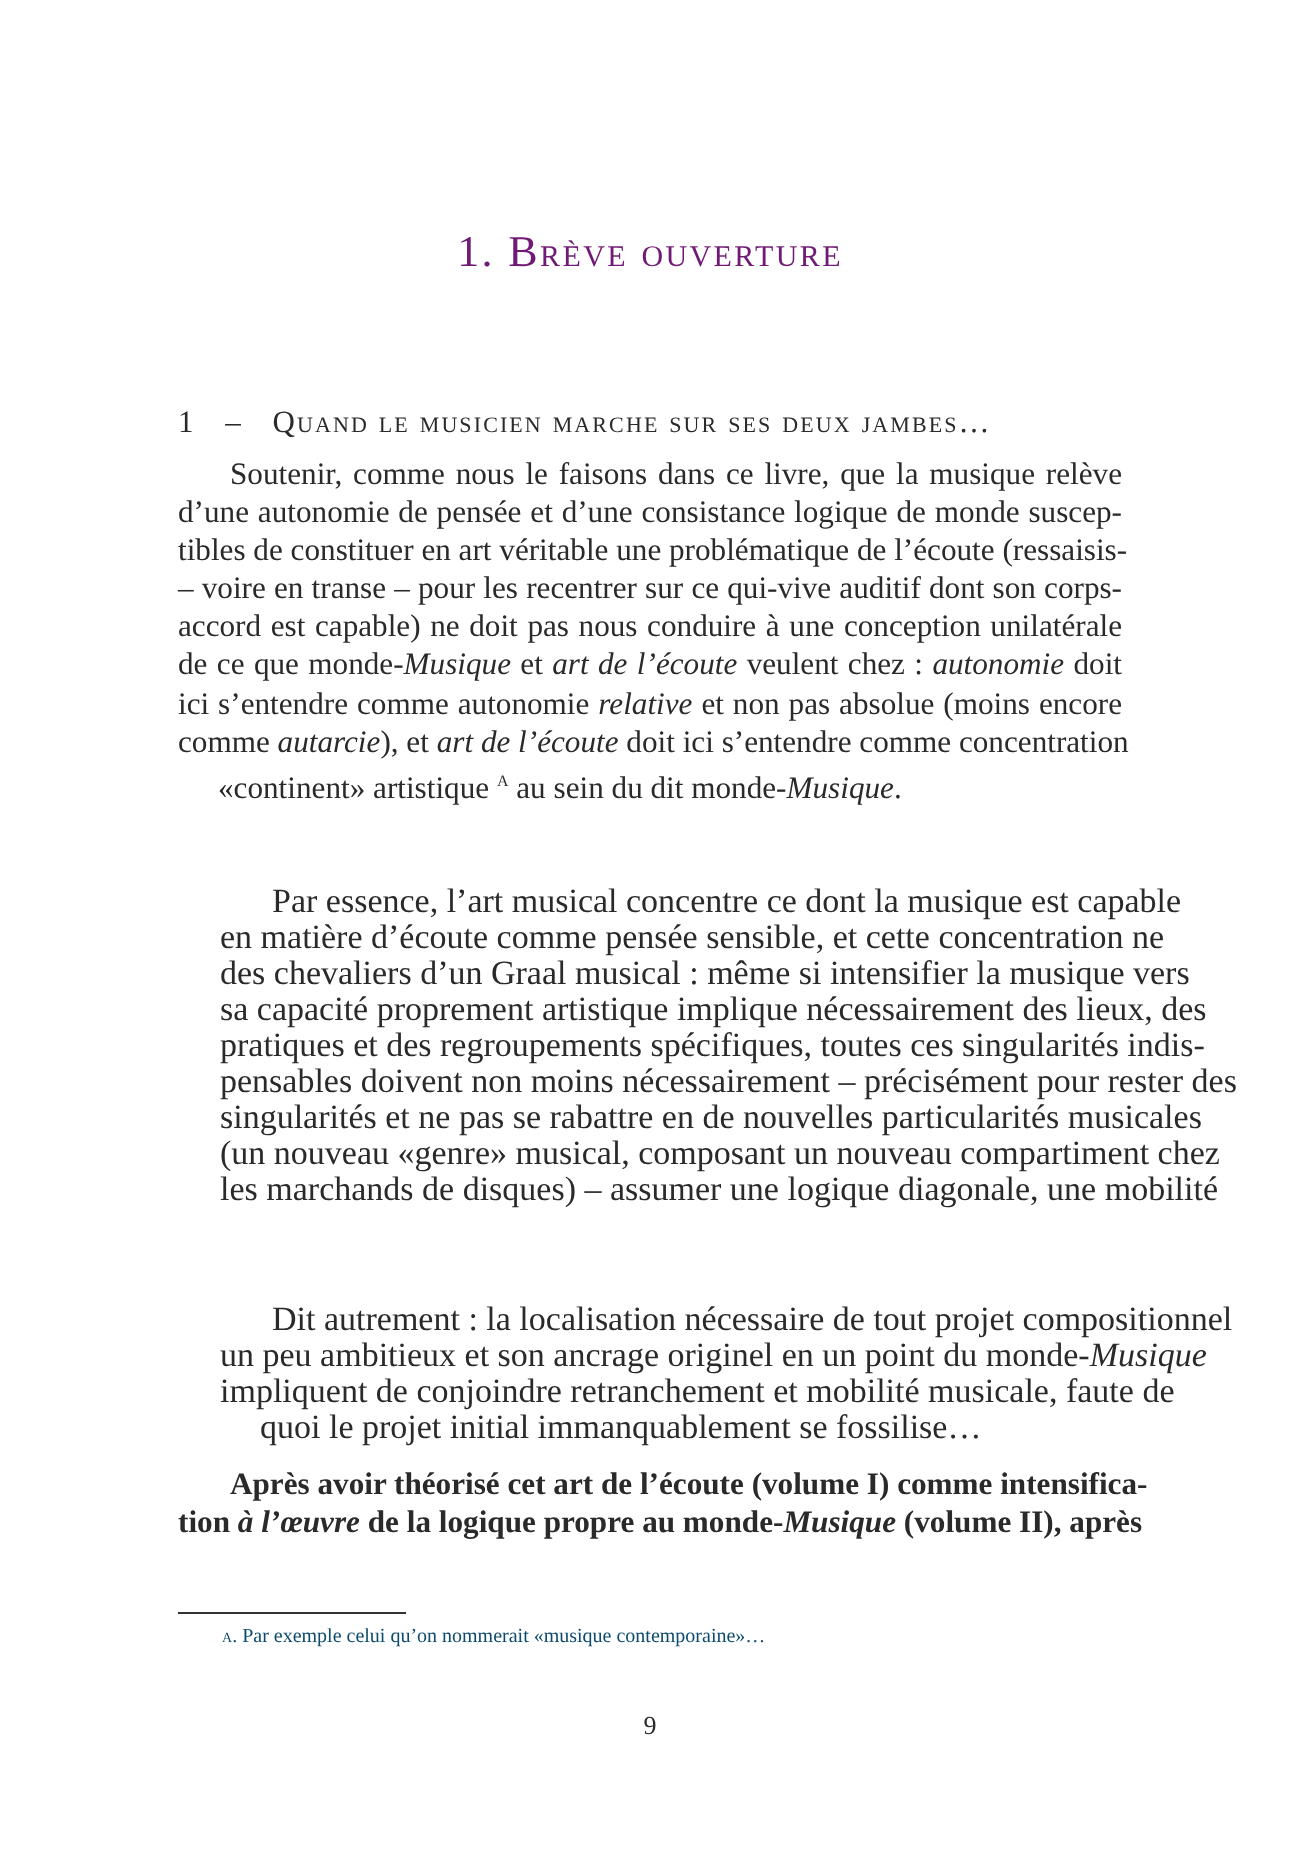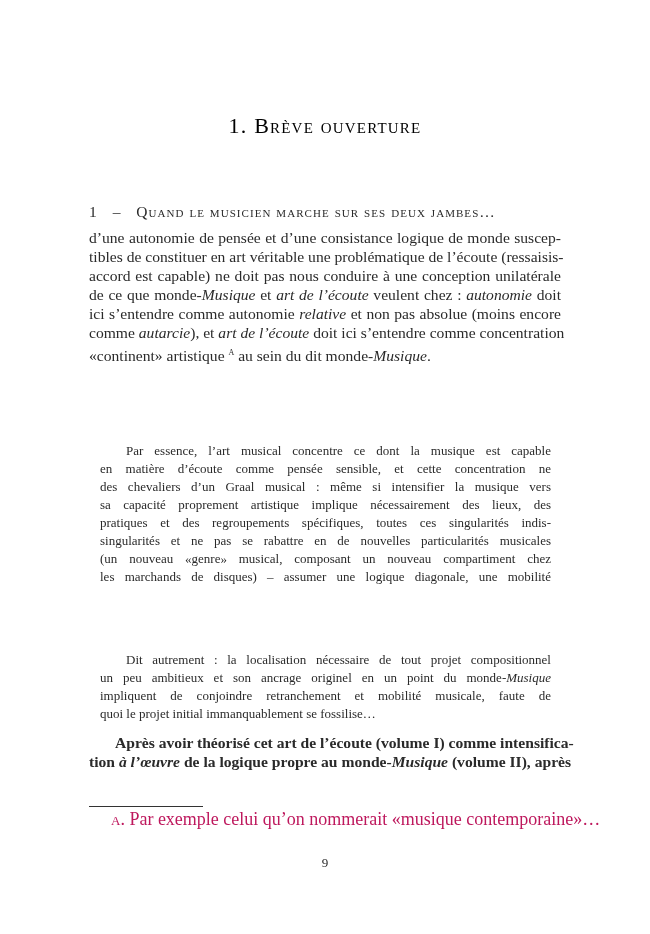--- a/index.html
+++ b/index.html
@@ -21,21 +21,21 @@
     width: 650px; height: 934px;
   }
   .chapter-title {
     position: absolute;
     top: 113px;
     left: 0; width: 650px;
     text-align: center;
     font-size: 22px;
     letter-spacing: 1.2px;
     font-variant: small-caps;
-    color: #000000;
+    color: #701a75;
   }
   .section-heading {
     position: absolute;
     top: 203px;
     left: 89px;
     width: 472px;
     font-size: 15.5px;
     font-variant: small-caps;
     letter-spacing: 1.05px;
     color: #2a2a2a;
@@ -44,35 +44,36 @@
   .block {
     position: absolute;
   }
   .main-block {
     left: 89px;
     width: 472px;
     font-size: 15.6px;
     line-height: 19.1px;
   }
   .quote-block {
-    left: 100px;
+    left: 110px;
     width: 451px;
-    font-size: 13px;
+    font-size: 17px;
     line-height: 17.95px;
   }
   .line {
     display: block;
     height: inherit;
     text-align: justify;
     text-align-last: justify;
     white-space: nowrap;
     overflow: visible;
   }
   .line.last {
     text-align-last: left;
+    margin-left: 20px;
   }
   .line.indent {
     text-indent: 26px;
   }
   .quote-block .line.indent {
     text-indent: 26px;
   }
   em { font-style: italic; }
   .sup {
     font-size: 8px;
@@ -84,23 +85,23 @@
     left: 89px;
     top: 806px;
     width: 114px;
     height: 0;
     border-top: 1.2px solid #333;
   }
   .footnote {
     position: absolute;
     left: 111px;
     top: 811px;
-    font-size: 18px;
+    font-size: 10px;
     line-height: 16px;
-    color: #be185d;
+    color: #0c4a6e;
     white-space: nowrap;
   }
   .footnote .fn-marker {
     font-variant: small-caps;
   }
   .page-number {
     position: absolute;
     top: 855px;
     left: 0; width: 650px;
     text-align: center;
@@ -117,35 +118,38 @@
 
   <div class="section-heading">
     <span>1</span>
     <span>&nbsp;</span>
     <span>–</span>
     <span>&nbsp;</span>
     <span>Quand le musicien marche sur ses deux jambes…</span>
   </div>
 
   <div class="block main-block" style="top:228px;">
+    <span class="line indent"><span>Soutenir, comme nous le faisons dans ce livre, que la musique relève</span></span>
     <span class="line"><span>d’une autonomie de pensée et d’une consistance logique de monde suscep-</span></span>
     <span class="line"><span>tibles de constituer en art véritable une problématique de l’écoute (ressaisis-</span></span>
+    <span class="line"><span>– voire en transe – pour les recentrer sur ce qui-vive auditif dont son corps-</span></span>
     <span class="line"><span>accord est capable) ne doit pas nous conduire à une conception unilatérale</span></span>
     <span class="line"><span>de ce que monde-</span><em>Musique</em><span> et </span><em>art de l’écoute</em><span> veulent chez : </span><em>autonomie</em><span> doit</span></span>
     <span class="line"><span>ici s’entendre comme autonomie </span><em>relative</em><span> et non pas absolue (moins encore</span></span>
     <span class="line"><span>comme </span><em>autarcie</em><span>), et </span><em>art de l’écoute</em><span> doit ici s’entendre comme concentration</span></span>
     <span class="line last"><span>«continent» artistique </span><span class="sup">A</span><span> au sein du dit monde-</span><em>Musique</em><span>.</span></span>
   </div>
 
   <div class="block quote-block" style="top:442px;">
     <span class="line indent"><span>Par essence, l’art musical concentre ce dont la musique est capable</span></span>
     <span class="line"><span>en matière d’écoute comme pensée sensible, et cette concentration ne</span></span>
     <span class="line"><span>des chevaliers d’un Graal musical : même si intensifier la musique vers</span></span>
     <span class="line"><span>sa capacité proprement artistique implique nécessairement des lieux, des</span></span>
     <span class="line"><span>pratiques et des regroupements spécifiques, toutes ces singularités indis-</span></span>
+    <span class="line"><span>pensables doivent non moins nécessairement – précisément pour rester des</span></span>
     <span class="line"><span>singularités et ne pas se rabattre en de nouvelles particularités musicales</span></span>
     <span class="line"><span>(un nouveau «genre» musical, composant un nouveau compartiment chez</span></span>
     <span class="line"><span>les marchands de disques) – assumer une logique diagonale, une mobilité</span></span>
   </div>
 
   <div class="block quote-block" style="top:651px;">
     <span class="line indent"><span>Dit autrement : la localisation nécessaire de tout projet compositionnel</span></span>
     <span class="line"><span>un peu ambitieux et son ancrage originel en un point du monde-</span><em>Musique</em></span>
     <span class="line"><span>impliquent de conjoindre retranchement et mobilité musicale, faute de</span></span>
     <span class="line last"><span>quoi le projet initial immanquablement se fossilise…</span></span>

